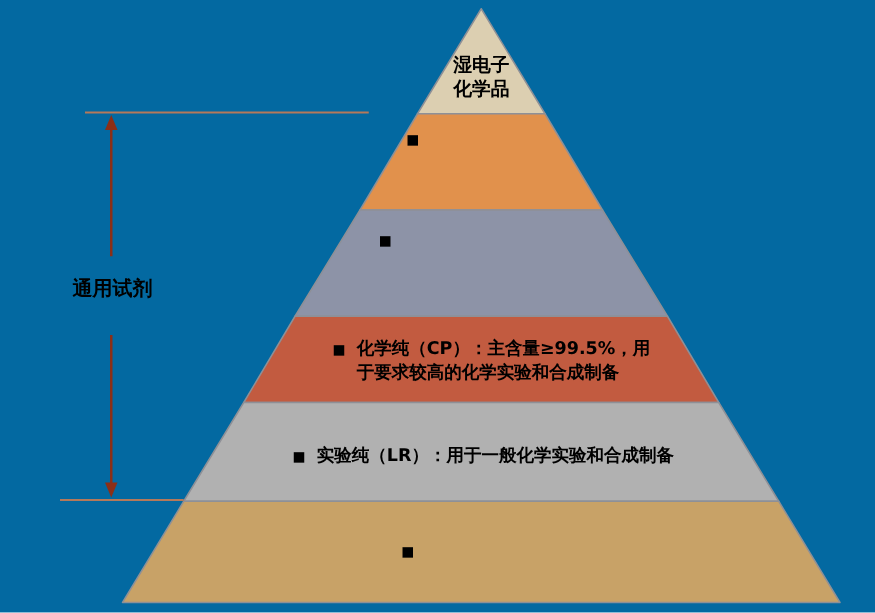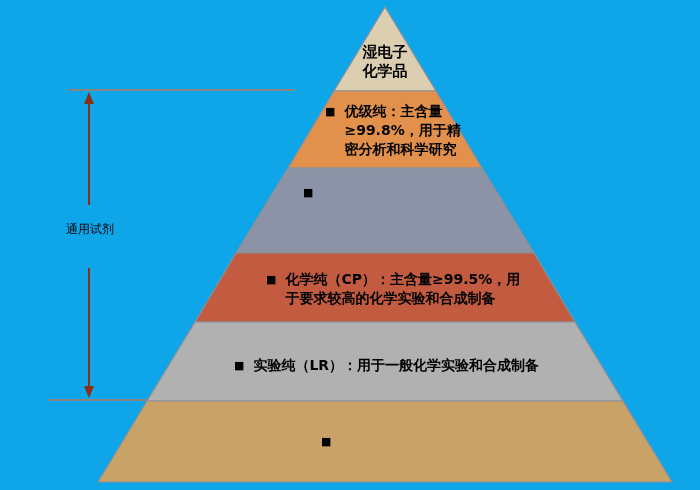--- a/index.html
+++ b/index.html
@@ -5,21 +5,21 @@
   html, body {
     margin: 0;
     padding: 0;
     background: #ffffff;
     font-family: "DejaVu Sans", "Liberation Sans", sans-serif;
   }
   .canvas {
     position: relative;
     width: 700px;
     height: 490px;
-    background: #0ea5e9;
+    background: #0369a1;
     overflow: hidden;
   }
   .canvas svg {
     position: absolute;
     left: 0;
     top: 0;
   }
   .pyr-shape {
     stroke: #8e9097;
     stroke-width: 1.2;
@@ -54,22 +54,22 @@
     line-height: 19px;
     white-space: pre;
     color: #000;
   }
   .side-label {
     position: absolute;
     left: 48px;
     top: 221px;
     width: 84px;
     text-align: center;
-    font-size: 12px;
-    font-weight: normal;
+    font-size: 16px;
+    font-weight: bold;
     color: #000;
   }
 </style>
 </head>
 <body>
 
 <div class="canvas">
 
   <svg width="700" height="490" viewBox="0 0 700 490">
 
@@ -90,23 +90,20 @@
     <polygon points="89,398 84,386 94,386" fill="#8c2f17"></polygon>
   </svg>
 
   <div class="apex-label">湿电子
 化学品</div>
 
   <div class="side-label">通用试剂</div>
 
   <div class="txt-block" style="left:325px; top:102px;">
     <span class="bullet">■</span>
-    <div class="lvl-txt">优级纯：主含量
-≥99.8%，用于精
-密分析和科学研究</div>
   </div>
 
   <div class="txt-block" style="left:303px; top:183px;">
     <span class="bullet">■</span>
   </div>
 
   <div class="txt-block" style="left:266px; top:270px;">
     <span class="bullet">■</span>
     <div class="lvl-txt">化学纯（CP）：主含量≥99.5%，用
 于要求较高的化学实验和合成制备</div>

